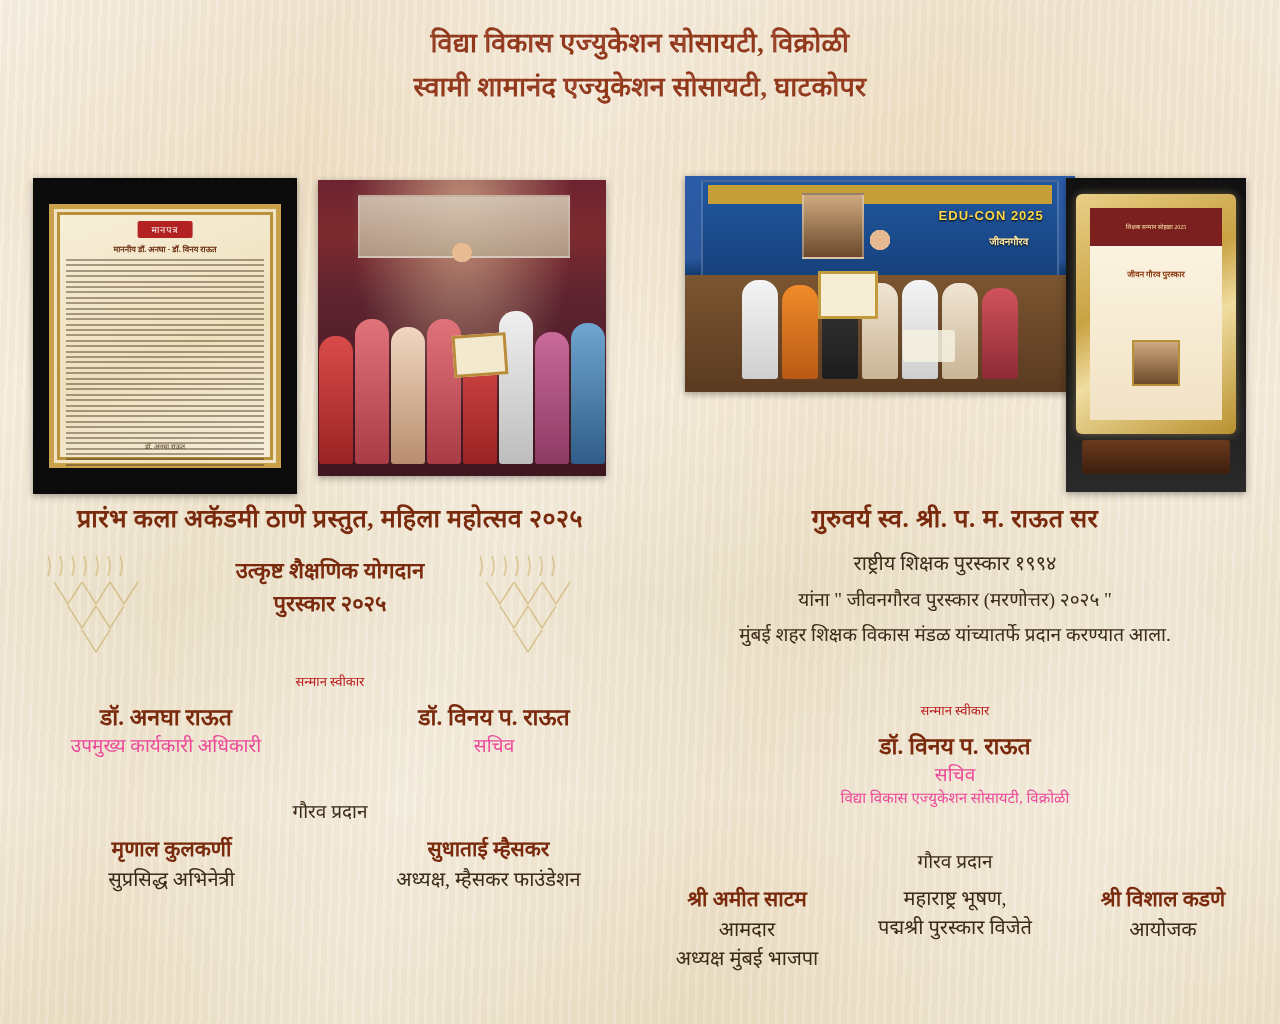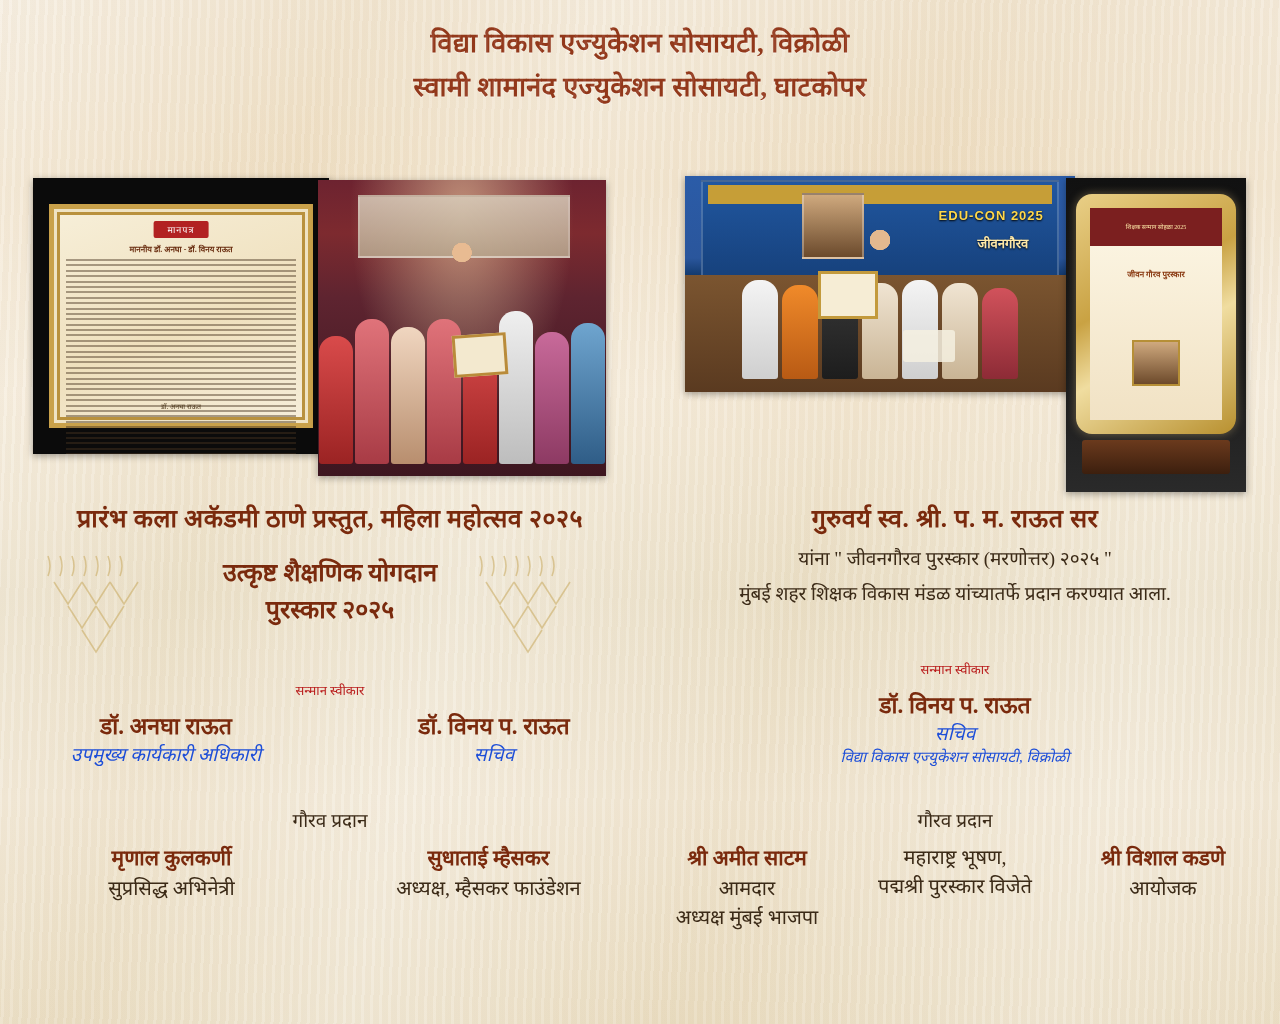--- a/index.html
+++ b/index.html
@@ -51,21 +51,21 @@
     top: 176px;
     left: 0;
     width: 1280px;
     height: 320px;
   }
   .ph {
     position: absolute;
     overflow: hidden;
     box-shadow: 0 2px 7px rgba(0,0,0,0.35);
   }
-  .ph-1 { left: 33px;  top: 2px;  width: 264px; height: 244px; background: #0b0b0b; padding: 16px; }
+  .ph-1 { left: 33px;  top: 2px;  width: 264px; height: 316px; background: #0b0b0b; padding: 0; }
   .ph-2 { left: 318px; top: 4px;  width: 288px; height: 296px; background: #3a1616; }
   .ph-3 { left: 656px; top: 0px;  width: 390px; height: 216px; background: #2c1c0e; margin-left: 29px; }
   .ph-4 { left: 1066px;top: 2px;  width: 180px; height: 314px; background: #161616; }
 
   
   .cert {
     position: absolute;
     left: 16px; top: 26px; right: 16px; bottom: 26px;
     background: linear-gradient(160deg, #f7efd9, #efe0bd 55%, #f6eedb);
     border: 5px solid #c9a14a;
@@ -151,21 +151,21 @@
     background: #d8a62c; opacity: 0.9;
   }
   .stage3 .edu {
     position: absolute; right: 8%; top: 15%;
     color: #ffd84a; font-size: 13px; font-weight: bold; letter-spacing: 1px;
     font-family: "Liberation Sans", sans-serif;
     text-shadow: 0 1px 2px #000;
   }
   .stage3 .jeev {
     position: absolute; right: 12%; top: 27%;
-    color: #ffe9a8; font-size: 13px; font-weight: bold;
+    color: #ffe9a8; font-size: 10px; font-weight: bold;
     text-shadow: 0 1px 2px #000;
   }
   .stage3 .portrait {
     position: absolute; left: 30%; top: 8%; width: 58px; height: 62px;
     background: linear-gradient(180deg,#cfa97e,#6b4a2c);
     border: 2px solid rgba(255,255,255,0.3);
   }
   .stage3 .floor {
     position: absolute; left: 0; right: 0; bottom: 0; height: 54%;
     background: linear-gradient(180deg,#7b5530,#5a3a20);
@@ -191,21 +191,21 @@
   .stage3 .table {
     position: absolute; left: 56%; bottom: 14%; width: 52px; height: 32px;
     background: rgba(245,240,225,0.85); border-radius: 3px;
   }
 
   
   .troph { position: absolute; inset: 0; background: linear-gradient(180deg,#111,#1b1b1b 60%,#2a2a2a); }
   .troph .plate {
     position: absolute; left: 10px; right: 10px; top: 16px; bottom: 58px;
     background: linear-gradient(150deg,#e9cf87,#c9a243 40%,#f0dda0 60%,#b8902f);
-    border-radius: 16px;
+    border-radius: 6px;
     box-shadow: 0 0 10px rgba(255,220,150,0.35);
   }
   .troph .inner {
     position: absolute; left: 14px; right: 14px; top: 14px; bottom: 14px;
     background: linear-gradient(180deg,#fdf7e6,#f1e2c4);
   }
   .troph .inner .tbar {
     height: 18%; background: #7b1f1f; color: #ffe9a8; font-size: 6px;
     display: flex; align-items: center; justify-content: center; text-align: center;
   }
@@ -246,21 +246,21 @@
     color: #7a2a0d;
     letter-spacing: 0.5px;
     line-height: 1.5;
   }
   .sub-1 { font-size: 20px; color: #3b2a17; margin-top: 10px; line-height: 1.55; }
   .sub-2 { font-size: 19px; color: #3b2a17; margin-top: 6px; line-height: 1.55; }
   .sub-3 { font-size: 19px; color: #3b2a17; margin-top: 6px; line-height: 1.55; }
 
   .award-block {
     margin-top: 16px;
-    font-size: 25px;
+    font-size: 22px;
     font-weight: bold;
     color: #7a2a0d;
     line-height: 1.5;
     position: relative;
     z-index: 2;
   }
 
   
   .motif {
     position: absolute;
@@ -284,23 +284,22 @@
   }
   .names-row.two > div { width: 50%; }
   .name {
     font-size: 23px;
     font-weight: bold;
     color: #7a2a0d;
     line-height: 1.35;
   }
   .role {
     font-size: 19px;
-    color: #1d4ed8;
+    color: #ec4899;
     line-height: 1.35;
-    font-style: italic;
   }
   .role.small { font-size: 15px; }
 
   .gaurav-label {
     margin-top: 40px;
     font-size: 19px;
     color: #3b2a17;
   }
   .guests {
     margin-top: 10px;
@@ -514,20 +513,21 @@
         </div>
         <div class="guest">
           <div class="gname">सुधाताई म्हैसकर</div>
           <div class="gdesc">अध्यक्ष, म्हैसकर फाउंडेशन</div>
         </div>
       </div>
     </div>
 
     <div class="col col-right">
       <div class="title-main">गुरुवर्य स्व. श्री. प. म. राऊत सर</div>
+      <div class="sub-1">राष्ट्रीय शिक्षक पुरस्कार १९९४</div>
       <div class="sub-2">यांना " जीवनगौरव पुरस्कार (मरणोत्तर) २०२५ "</div>
       <div class="sub-3">मुंबई शहर शिक्षक विकास मंडळ यांच्यातर्फे प्रदान करण्यात आला.</div>
 
       <div class="honor-label">सन्मान स्वीकार</div>
       <div class="names-row two">
         <div>
           <div class="name">डॉ. विनय प. राऊत</div>
           <div class="role">सचिव</div>
           <div class="role small">विद्या विकास एज्युकेशन सोसायटी, विक्रोळी</div>
         </div>

